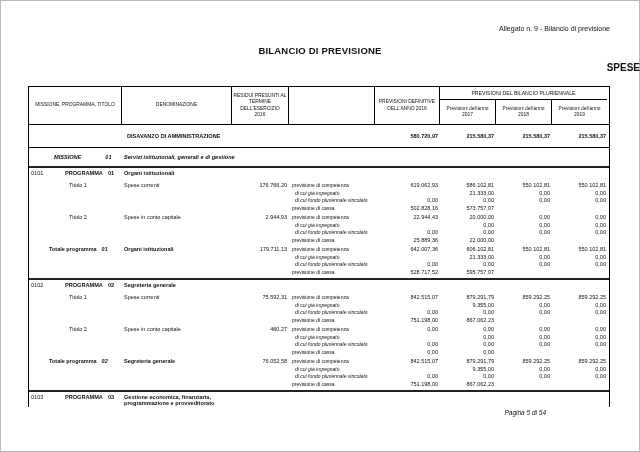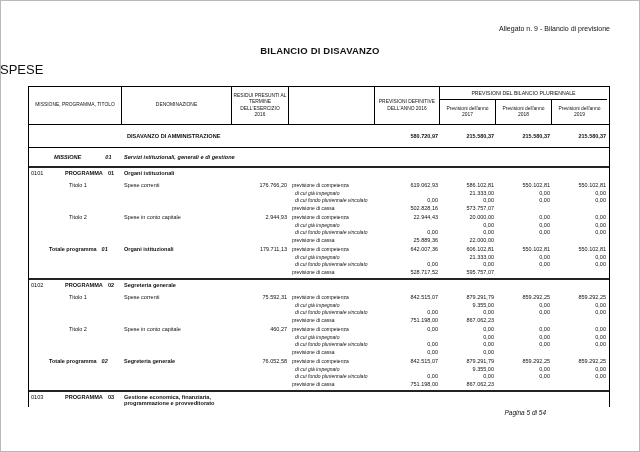--- a/index.html
+++ b/index.html
@@ -1,20 +1,20 @@
 <!DOCTYPE html>
 <html><head>
 <meta charset="utf-8">
 <style>
   html,body{margin:0;padding:0;background:#fff;}
   body{width:640px;height:452px;position:relative;font-family:"Liberation Sans",sans-serif;color:#111;
        box-shadow: inset 0 0 0 1px #b9b9b9;overflow:hidden;}
   .allegato{position:absolute;top:25px;right:30px;font-size:7px;}
   .title{position:absolute;top:45px;left:0;width:100%;text-align:center;font-weight:bold;font-size:9.5px;letter-spacing:.2px;}
-  .subtitle{position:absolute;top:62px;left:0;width:100%;text-align:left;font-weight:normal;font-size:13px;}
+  .subtitle{position:absolute;top:62px;left:0;width:100%;text-align:right;font-weight:bold;font-size:10px;}
   .table{position:absolute;top:86px;left:28px;width:580px;border-left:1px solid #000;border-right:1px solid #000;box-sizing:content-box;}
   .thead{display:grid;grid-template-columns:93px 110px 57px 86px 65px 56px 56px 55px;grid-template-rows:13px 24px;
          border-top:1px solid #000;border-bottom:1px solid #000;}
   .hc{border-right:1px solid #000;display:flex;align-items:center;justify-content:center;text-align:center;
       font-size:4.9px;line-height:1.25;white-space:pre-line;padding:1px;box-sizing:border-box;}
   .span2{grid-row:1 / span 2;}
   .plu{grid-column:6 / span 3;grid-row:1;border-right:0;border-bottom:1px solid #000;font-size:5.2px;}
   .hy{grid-row:2;}
   .hy.last{border-right:0;}
   .trow{display:grid;grid-template-columns:94px 110px 57px 86px 65px 56px 56px 56px;}
@@ -42,21 +42,21 @@
   .nm{padding-left:1px;font-size:5.5px;}
   .bold .nm{font-weight:bold;}
   .lbl4{font-size:5px;padding-left:2px;}
   .lbl4.it{font-style:italic;padding-left:5px;}
   .footer{position:absolute;top:409px;right:94px;font-size:6.5px;font-style:italic;}
 </style>
 </head>
 <body>
 
 <div class="allegato">Allegato n. 9 - Bilancio di previsione</div>
-<div class="title">BILANCIO DI DISAVANZO</div>
+<div class="title">BILANCIO DI PREVISIONE</div>
 <div class="subtitle">SPESE</div>
 
 <div class="table">
   <div class="thead">
     <div class="hc span2">MISSIONE, PROGRAMMA, TITOLO</div>
     <div class="hc span2">DENOMINAZIONE</div>
     <div class="hc span2">RESIDUI PRESUNTI AL
 TERMINE DELL'ESERCIZIO
 2016</div>
     <div class="hc span2"></div>

